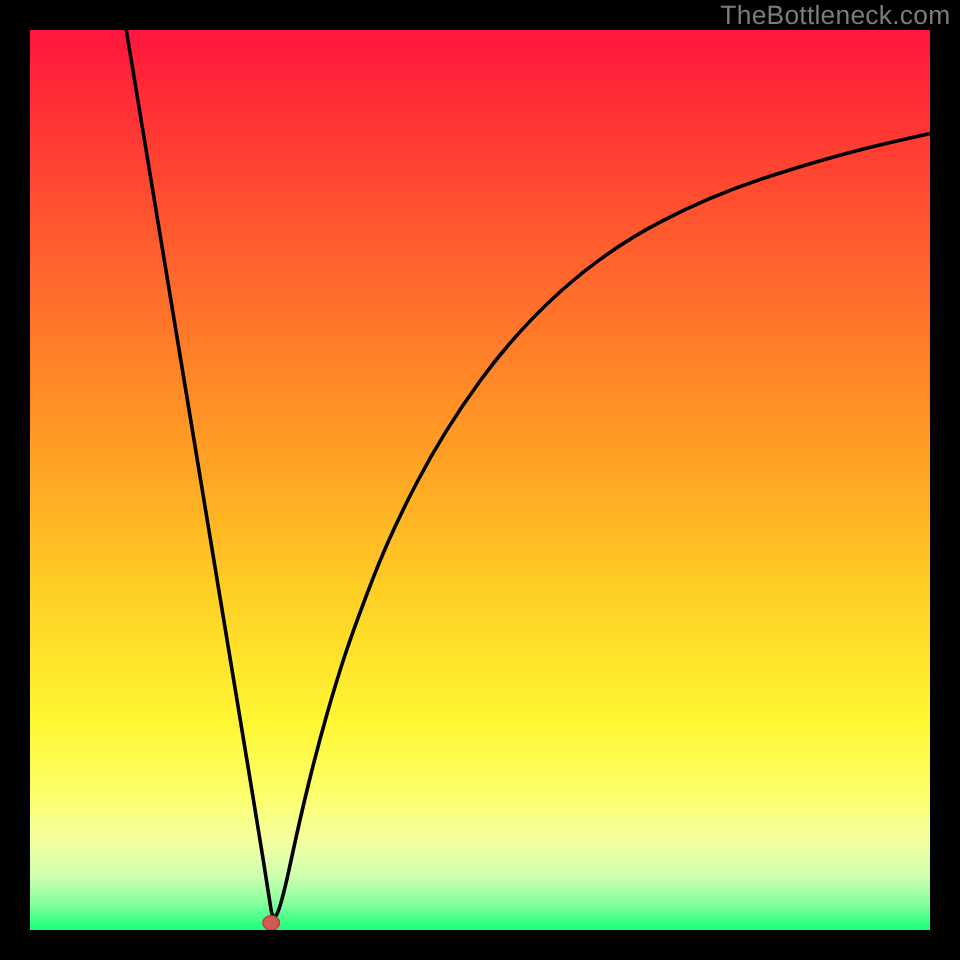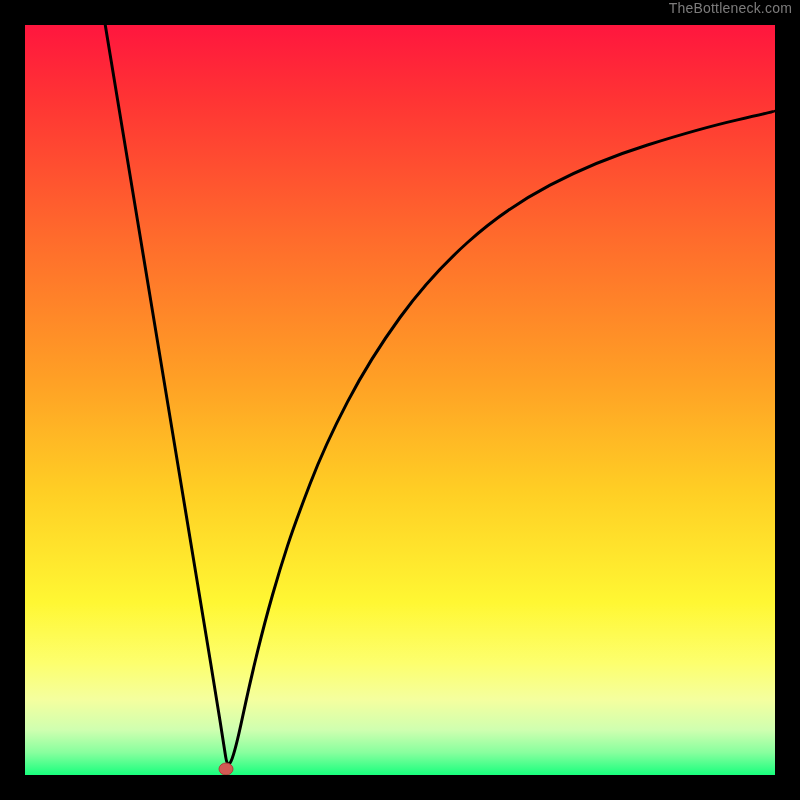--- a/index.html
+++ b/index.html
@@ -15,21 +15,21 @@
     position: relative;
     width: 800px;
     height: 800px;
     background: #000;
   }
   .attribution {
     position: absolute;
     top: 0;
     right: 8px;
     color: #7d7c7c;
-    font-size: 14px;
+    font-size: 22px;
     font-weight: 400;
     letter-spacing: 0.2px;
     z-index: 20;
   }
   .plot-wrap {
     position: absolute;
     left: 25px;
     top: 25px;
     width: 750px;
     height: 750px;

